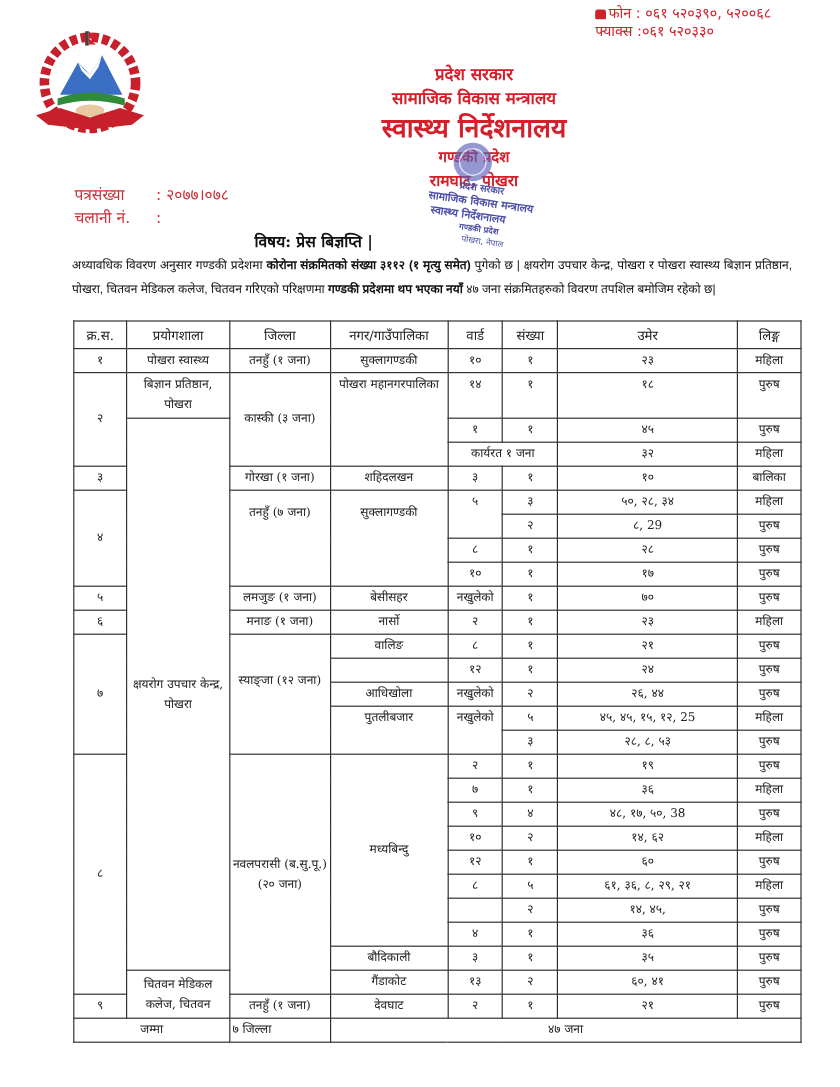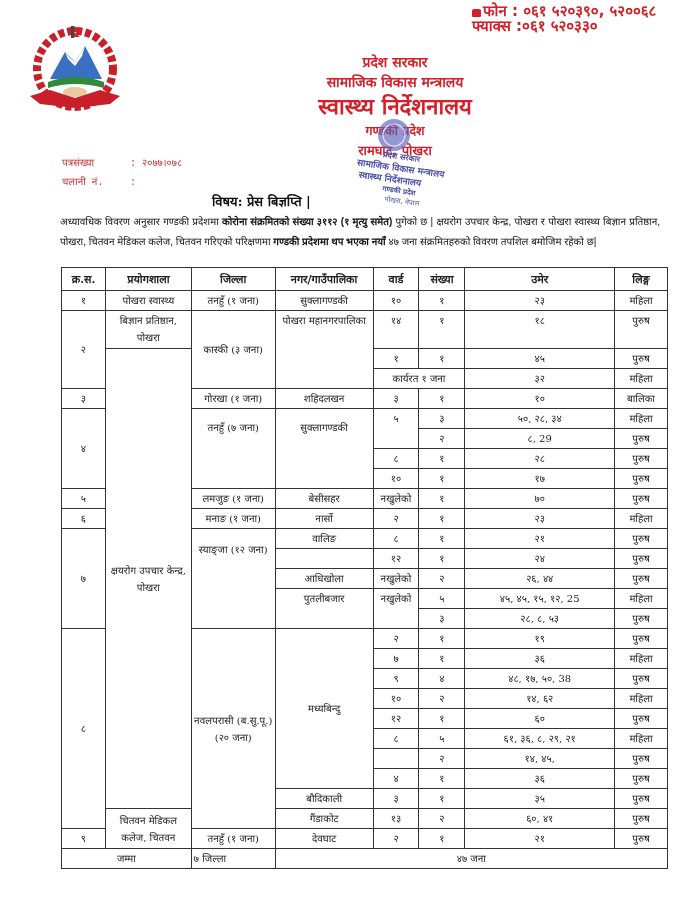--- a/index.html
+++ b/index.html
@@ -1,36 +1,36 @@
 <!DOCTYPE html>
 <html><head>
 <meta charset="utf-8">
 <style>
   html, body { margin:0; padding:0; background:#ffffff; }
   body { width:700px; height:906px; position:relative; overflow:hidden;
          font-family:"DejaVu Sans", sans-serif; color:#222; }
-  .contact { position:absolute; left:472px; top:4px; color:#d0202a; font-size:15px; font-weight:bold; line-height:15px; }
+  .contact { position:absolute; left:496px; top:4px; color:#d0202a; font-size:12px; font-weight:normal; line-height:15px; }
   .contact .phone-icon { display:inline-block; width:9px; height:8px; background:#d0202a; border-radius:2px 2px 1px 1px; margin-right:2px; vertical-align:-1px; }
   .emblem { position:absolute; left:20px; top:24px; width:110px; height:95px; }
   .header { position:absolute; left:0; width:700px; text-align:center; color:#d4202a; font-weight:bold; }
   .h1 { top:52px; font-size:14px; left:45px; }
   .h2 { top:72px; font-size:14px; left:45px; }
   .h3 { top:90px; font-size:22px; left:45px; }
   .h4 { top:122px; font-size:12.5px; left:45px; }
   .h5 { top:141px; font-size:13px; left:45px; }
   .stamp { position:absolute; left:352px; top:115px; width:120px; height:95px; }
-  .refno { position:absolute; left:62px; top:154px; color:#c8323a; font-size:10px; line-height:19px;font-family:Liberation Mono, monospace; }
+  .refno { position:absolute; left:62px; top:154px; color:#c8323a; font-size:13px; line-height:19px; }
   .refno span.lbl { display:inline-block; width:68px; }
   .subject { position:absolute; left:196px; top:192px; font-family:"DejaVu Serif", serif; font-size:13px; font-weight:bold; color:#111;margin-left:16px; }
   .para { position:absolute; left:60px; top:212px; width:600px; font-family:Liberation Sans, sans-serif; font-size:10px; line-height:20px; color:#111; text-align:justify; }
   .para b { font-weight:bold; }
   table.report { position:absolute; left:61px; top:267px; width:607px; border-collapse:collapse;
                  font-family:"DejaVu Serif", serif; font-size:10px; color:#222; }
   table.report th, table.report td { border:1px solid #333; text-align:center; vertical-align:top; padding:1px 2px; line-height:17px; }
-  table.report th { font-weight:bold; font-size:11px; height:20px; vertical-align:middle;margin-top:47px; }
+  table.report th { font-weight:normal; font-size:11px; height:20px; vertical-align:middle;margin-top:47px; }
   table.report td.mid { vertical-align:middle; }
   table.report tr { height:20px; }
   table.report td.total { vertical-align:middle; }
   col.c1 { width:44px; } col.c2 { width:86px; } col.c3 { width:84px; } col.c4 { width:98px; }
   col.c5 { width:46px; } col.c6 { width:46px; } col.c7 { width:150px; } col.c8 { width:53px; }
 </style>
 </head>
 <body>
 
 <div class="contact">
@@ -190,21 +190,21 @@
       <td>मनाङ (१ जना)</td>
       <td>नार्सो</td>
       <td>२</td>
       <td>१</td>
       <td>२३</td>
       <td>महिला</td>
     </tr>
 
     <tr>
       <td rowspan="5" class="mid">७</td>
-      <td rowspan="5" style="padding-top:12px">स्याङ्जा (१२ जना)</td>
+      <td rowspan="5" style="padding-top:30px">स्याङ्जा (१२ जना)</td>
       <td>वालिङ</td>
       <td>८</td>
       <td>१</td>
       <td>२१</td>
       <td>पुरुष</td>
     </tr>
 
     <tr>
       <td></td>
       <td>१२</td>

